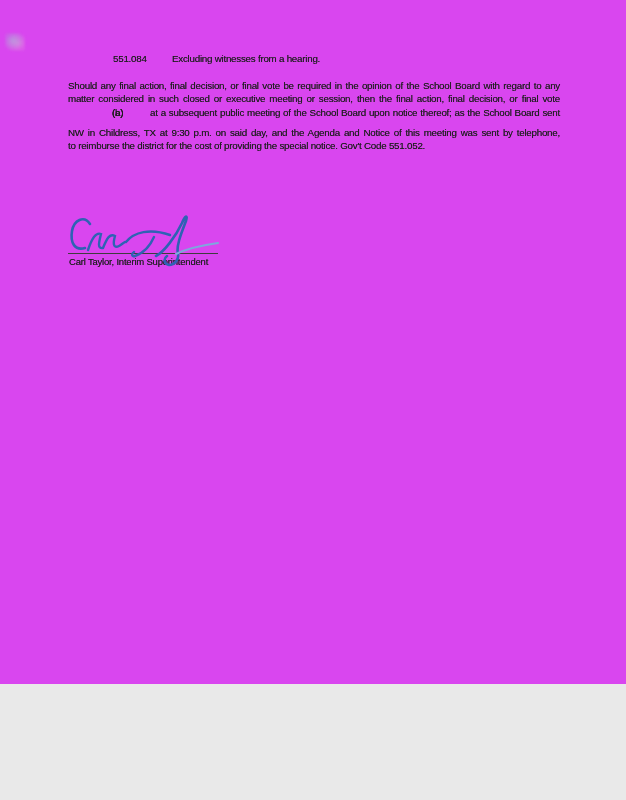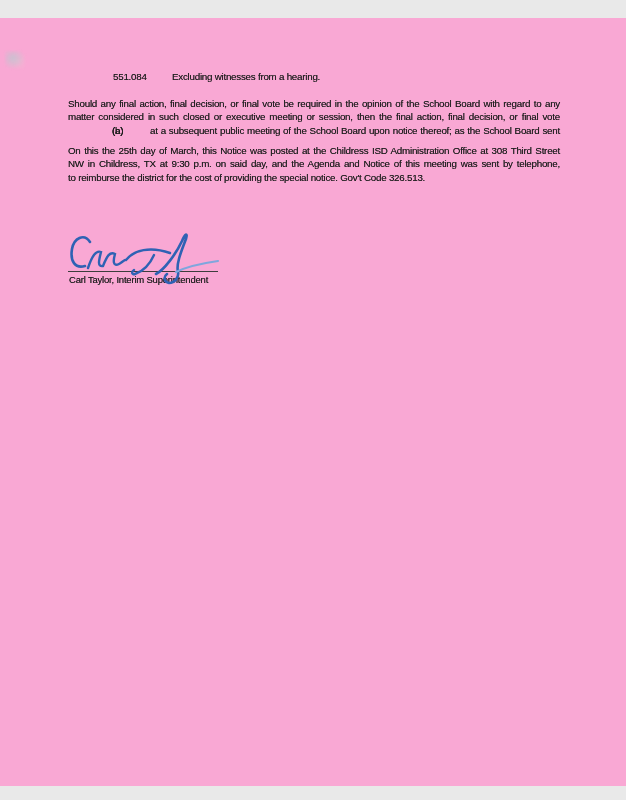--- a/index.html
+++ b/index.html
@@ -1,20 +1,20 @@
 <!DOCTYPE html>
 <html><head>
 <meta charset="utf-8">
 <style>
   html,body { margin:0; padding:0; background:#e9e9e9; }
   .page {
     position:relative;
-    width:626px; height:768px;
-    margin:18px auto;
-    background:#f9a8d4;
+    width:626px; height:684px;
+    margin:0 auto;
+    background:#d946ef;
     font-family:"Liberation Sans", sans-serif;
     font-size:9.8px;
     letter-spacing:-0.25px;
     color:#1e1e1e;
     overflow:hidden;
   }
   .scan-smudge {
     position:absolute; left:5px; top:33px; width:20px; height:18px;
     background:
       radial-gradient(ellipse at 40% 40%, rgba(150,215,205,0.45), rgba(150,215,205,0) 70%),
@@ -74,23 +74,22 @@
       <span class="list-label">(a)</span>
     </div>
 
     <div class="list-row">
       <span class="list-label">(b)</span>
       <div class="jline">at a subsequent public meeting of the School Board upon notice thereof; as the School Board sent</div>
     </div>
 
 
     <div class="para2">
-      <div class="jline">On this the 25th day of March, this Notice was posted at the Childress ISD Administration Office at 308 Third Street</div>
       <div class="jline">NW in Childress, TX at 9:30 p.m. on said day, and the Agenda and Notice of this meeting was sent by telephone,</div>
-      <div>to reimburse the district for the cost of providing the special notice. Gov't Code 326.513.</div>
+      <div>to reimburse the district for the cost of providing the special notice. Gov't Code 551.052.</div>
     </div>
 
   </div>
 
   <div class="sig-underline"></div>
 
   <div class="sig-name">Carl Taylor, Interim Superintendent</div>
 
   <svg class="signature-svg" width="160" height="58" viewBox="0 0 160 58" fill="none">
     <path class="sig-stroke" d="M26,12 C20,3 10,8 8,19 C6,31 11,39 21,36" stroke-width="2.6" stroke-linecap="round" fill="none" stroke="#2f62b4"></path>

